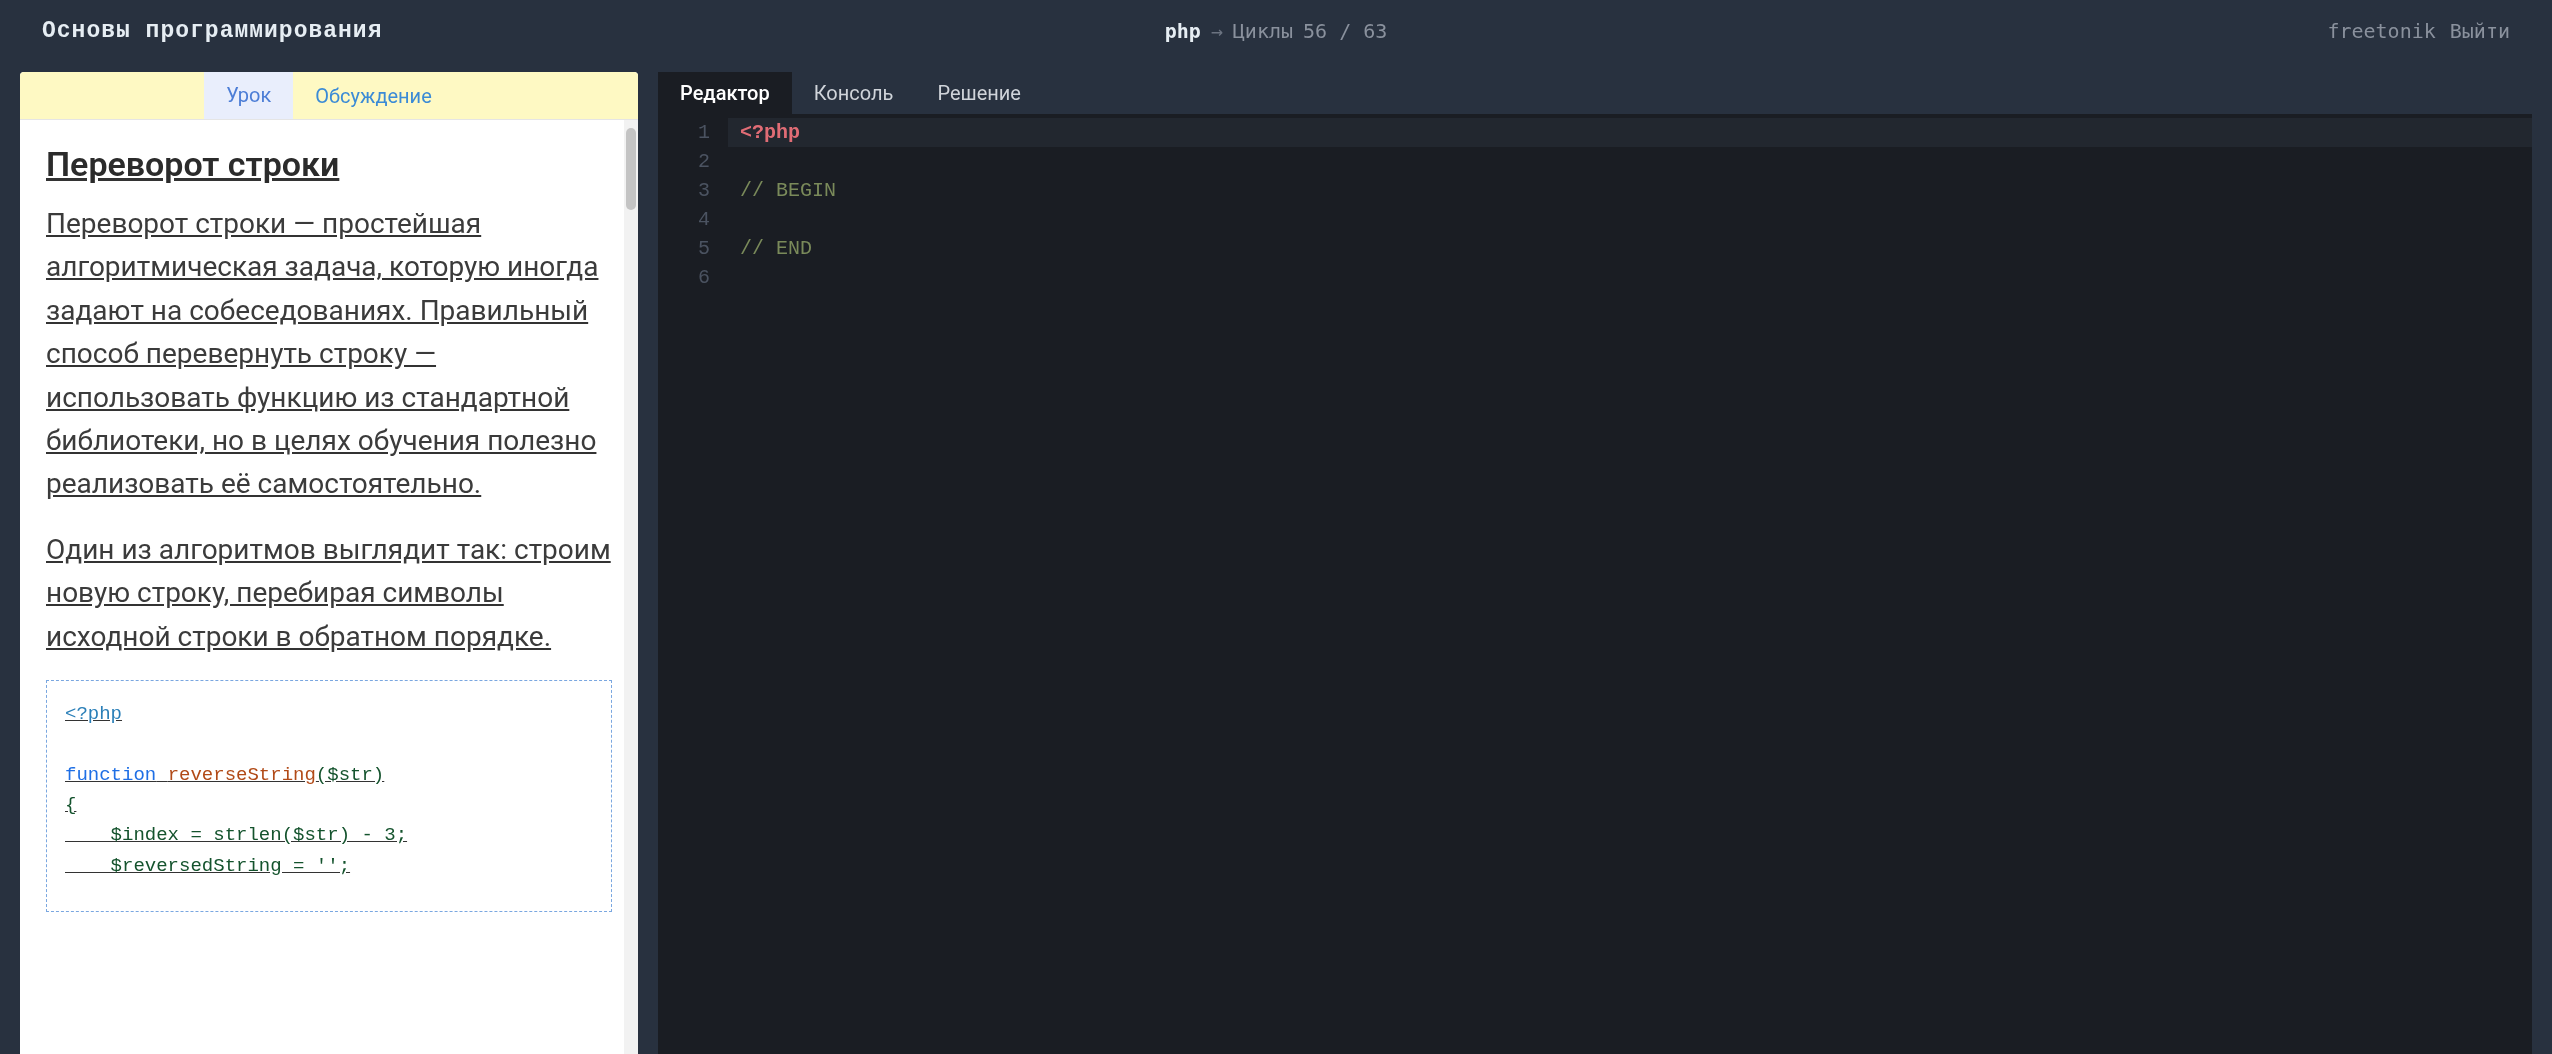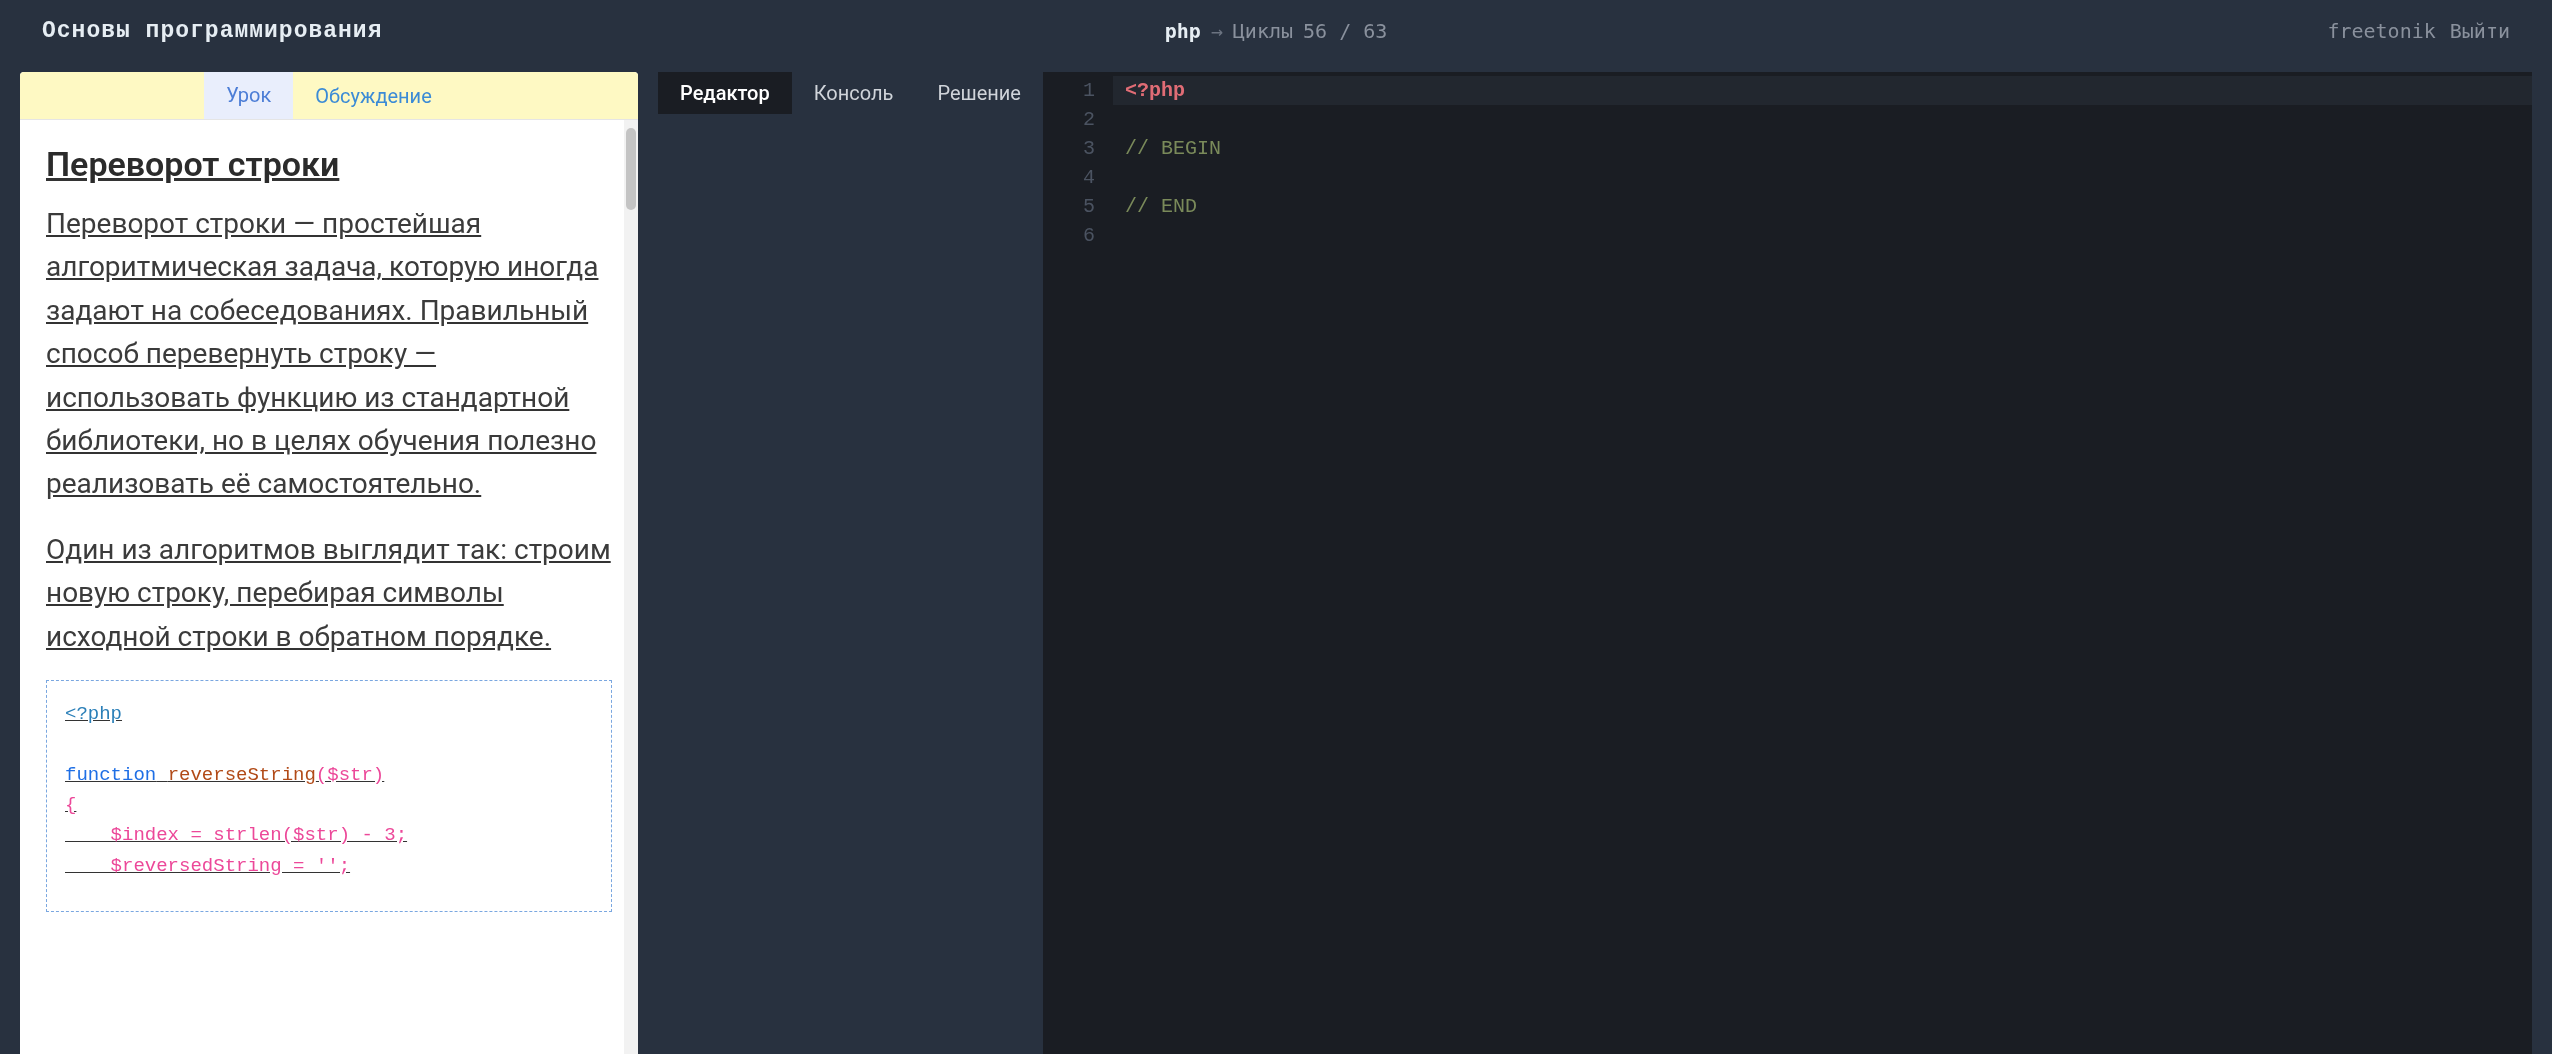--- a/index.html
+++ b/index.html
@@ -133,27 +133,27 @@
     padding: 18px 18px 30px 18px;
     font-family: Menlo, Consolas, "Courier New", monospace;
     font-size: 19px;
     line-height: 1.6;
     color: #333;
     white-space: pre;
   }
   .tok-tag  { color: #2a7fb8; }
   .tok-kw   { color: #1f6fe5; }
   .tok-fn   { color: #b14a17; }
-  .tok-var  { color: #ec4899; }
+  .tok-var  { color: #14532d; }
 
   
   .editor-panel {
     flex: 1;
     display: flex;
-    flex-direction: row;
+    flex-direction: column;
     min-width: 0;
   }
   .editor-tabs {
     display: flex;
     height: 42px;
     background: #28313f;
   }
   .editor-tab {
     padding: 8px 22px;
     font-size: 20px;

